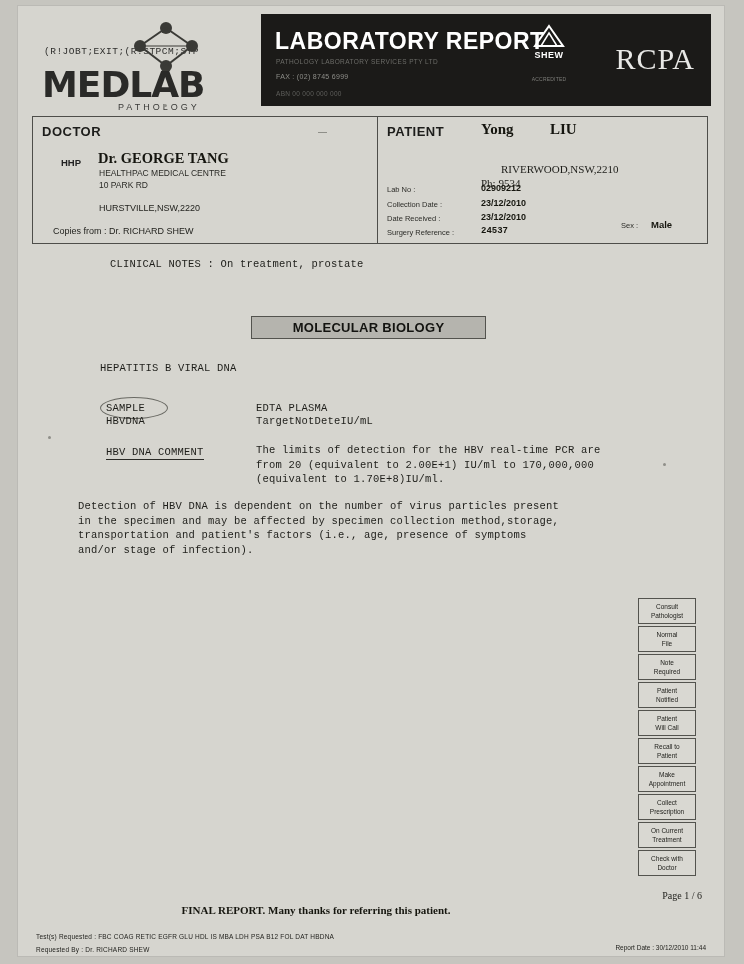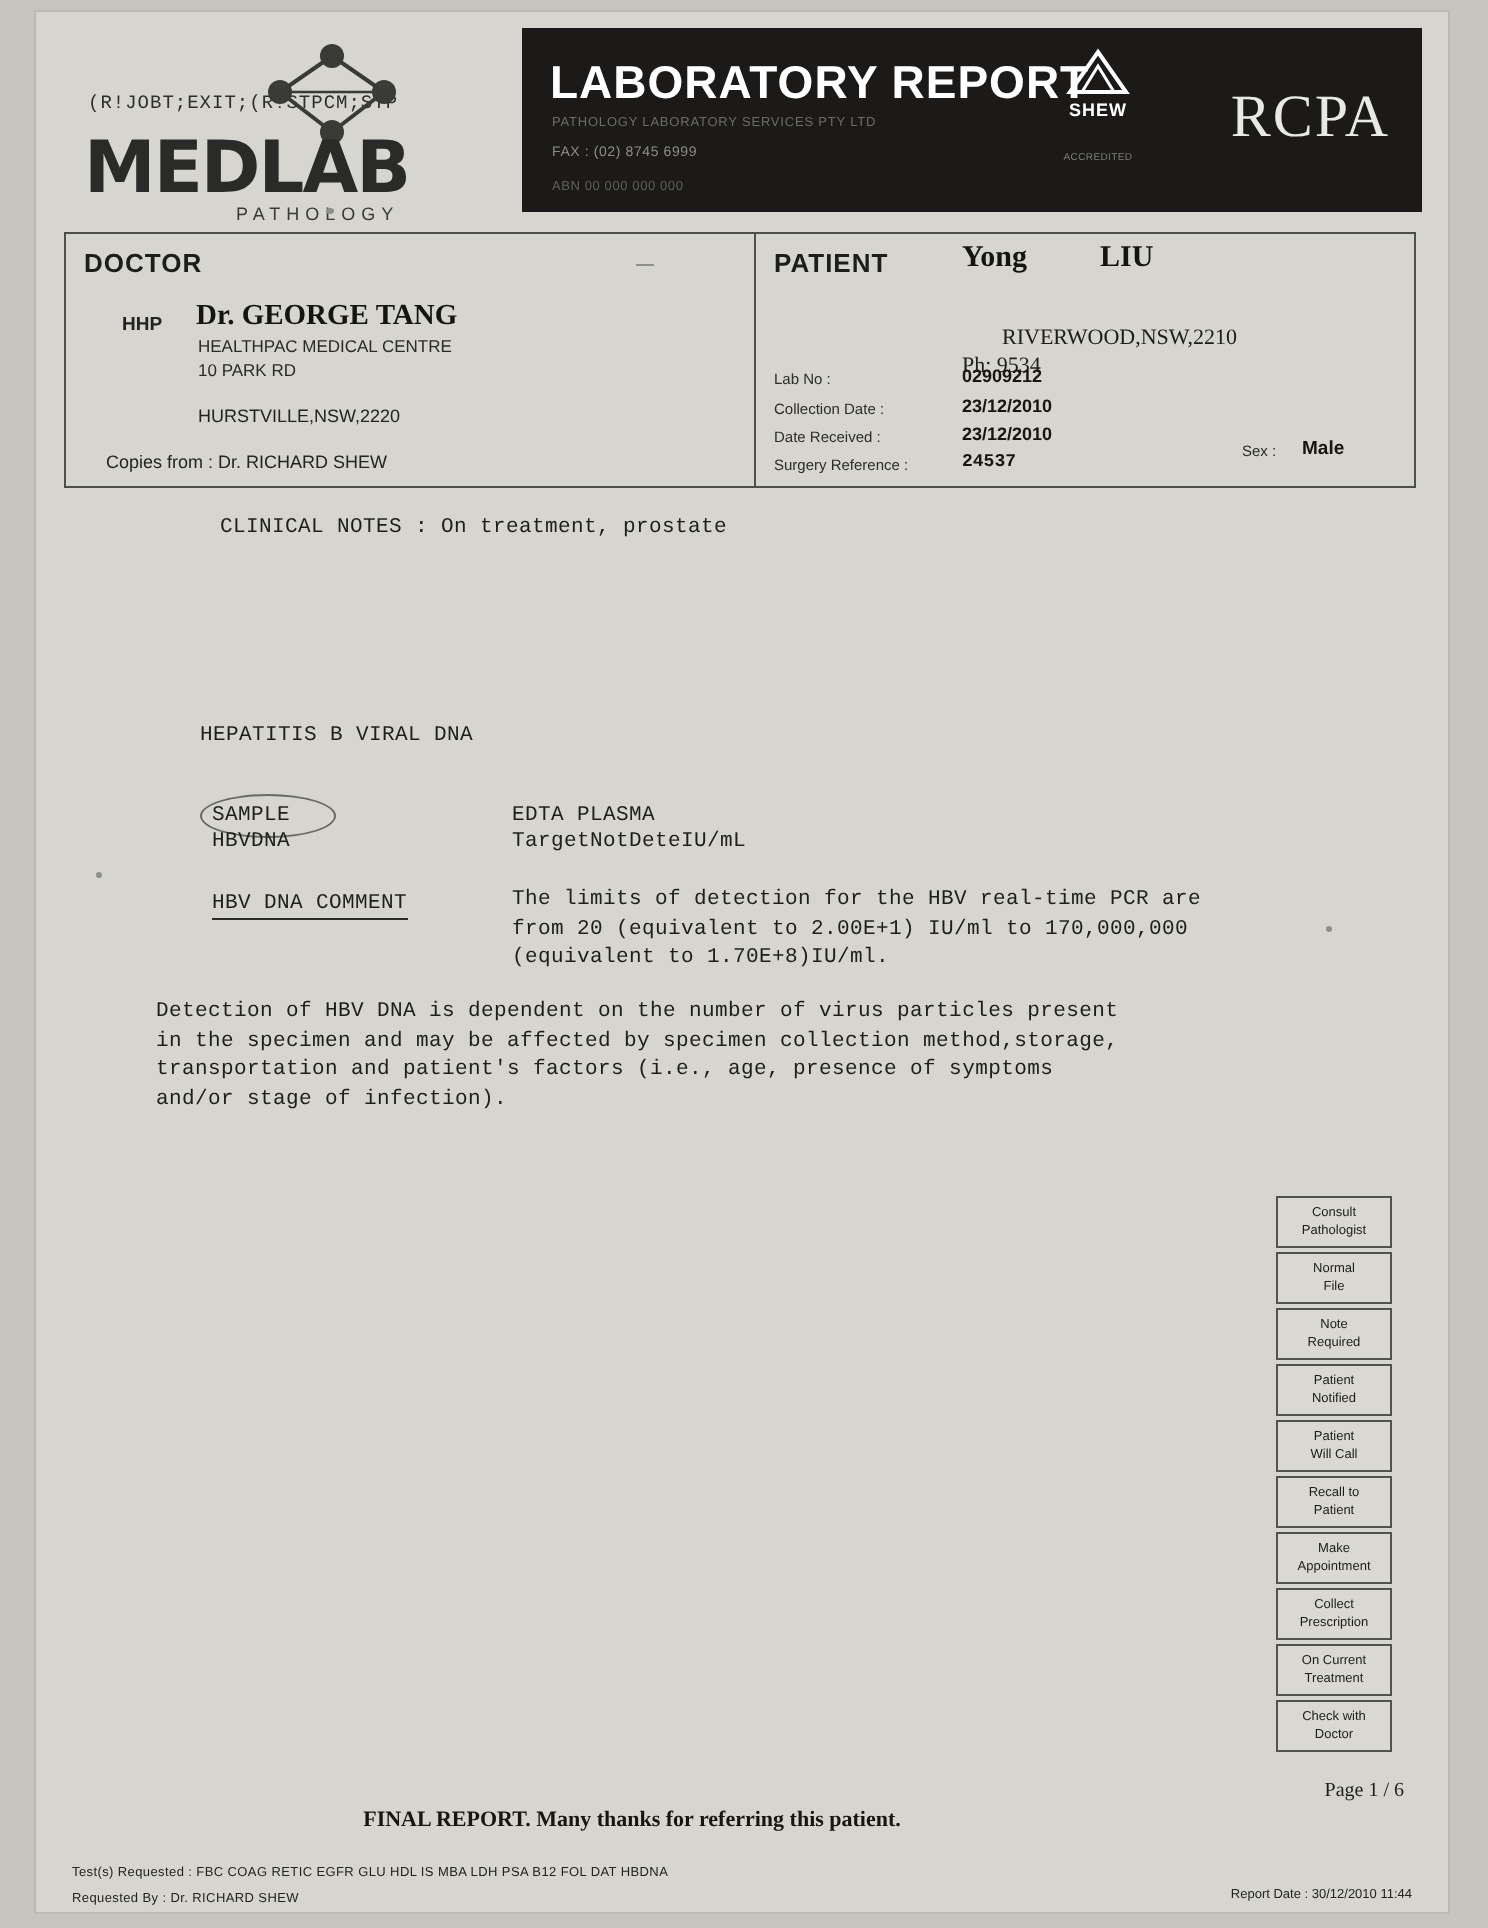--- a/index.html
+++ b/index.html
@@ -325,20 +325,23 @@
 
       <div class="kv-lbl" style="left:354px; top:111px;">Surgery Reference :</div>
       <div class="kv-val" style="left:448px; top:109px;font-family:Liberation Mono, monospace;">24537</div>
 
       <div class="sex-lbl">Sex :</div>
       <div class="sex-val">Male</div>
     </div>
 
     <div class="clinical">CLINICAL NOTES : On treatment, prostate</div>
 
+    <div class="sect">
+      <span>MOLECULAR BIOLOGY</span>
+    </div>
 
     <div class="mono test-title">HEPATITIS B VIRAL DNA</div>
 
     <div class="ellipse"></div>
     <div class="mono row-sample-lbl">SAMPLE</div>
     <div class="mono row-sample-val">EDTA PLASMA</div>
     <div class="mono row-hbv-lbl">HBVDNA</div>
     <div class="mono row-hbv-val">TargetNotDeteIU/mL</div>
 
     <div class="mono comment-lbl">HBV DNA COMMENT</div>

